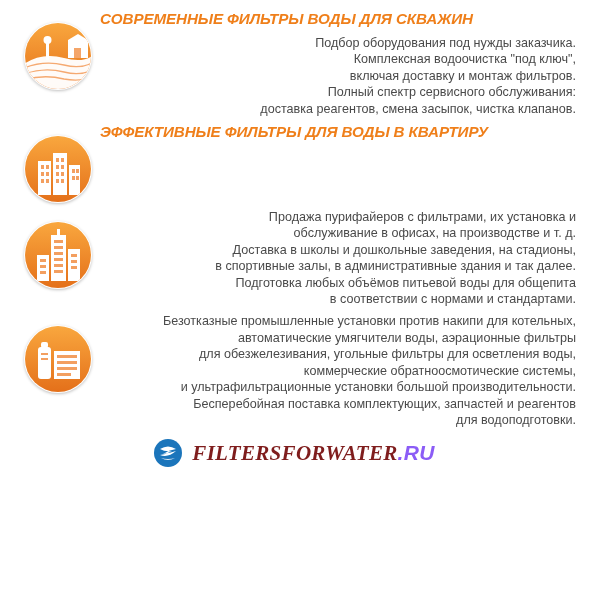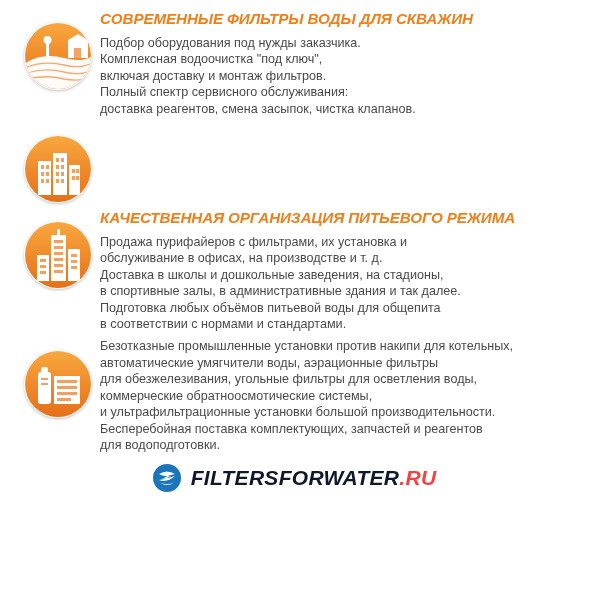--- a/index.html
+++ b/index.html
@@ -60,41 +60,42 @@
     letter-spacing: -0.1px;
     color: #ef7f1a;
     text-transform: uppercase;
   }
   p.section-text {
     margin: 0;
     font-size: 12.6px;
     line-height: 16.4px;
     color: #4a4a4a;
     white-space: pre-line;
+    text-align: right;
   }
   .footer {
     margin-top: 10px;
     display: flex;
     align-items: center;
     justify-content: center;
     gap: 9px;
   }
   .footer-logo-mark {
     width: 30px;
     height: 30px;
     flex: 0 0 30px;
   }
   .footer-logo-text {
     font-size: 21px;
     font-weight: bold;
     font-style: italic;
     letter-spacing: 0.3px;
   }
-  .fw-blue { color: #0f172a; }
-  .fw-orange { color: #ef4444; }
+  .fw-blue { color: #7f1d1d; font-family: Liberation Serif, serif; }
+  .fw-orange { color: #8b5cf6; }
 </style>
 </head>
 <body>
 
 <div class="page">
 
   <div class="section">
     <div class="icon-wrap">
       <div class="badge">
         <svg viewBox="0 0 68 68" xmlns="http://www.w3.org/2000/svg">
@@ -167,20 +168,21 @@
               <rect x="48" y="34" width="3" height="4"></rect>
                 <rect x="52" y="34" width="3" height="4"></rect>
               <rect x="48" y="41" width="3" height="4"></rect>
                 <rect x="52" y="41" width="3" height="4"></rect>
             </g>
           </g>
         </svg>
       </div>
     </div>
     <div class="body-col">
+      <h2 class="section-title">ЭФФЕКТИВНЫЕ ФИЛЬТРЫ ДЛЯ ВОДЫ В КВАРТИРУ</h2>
     </div>
   </div>
 
   <div class="section">
     <div class="icon-wrap">
       <div class="badge">
         <svg viewBox="0 0 68 68" xmlns="http://www.w3.org/2000/svg">
           <defs>
             <linearGradient id="g3" x1="0" y1="0" x2="0" y2="1">
               <stop offset="0%" stop-color="#f9a73e"></stop>
@@ -208,21 +210,20 @@
               <rect x="30" y="49" width="9" height="3"></rect>
               <rect x="47" y="33" width="6" height="3"></rect>
               <rect x="47" y="39" width="6" height="3"></rect>
               <rect x="47" y="45" width="6" height="3"></rect>
             </g>
           </g>
         </svg>
       </div>
     </div>
     <div class="body-col">
-      <h2 class="section-title">КАЧЕСТВЕННАЯ ОРГАНИЗАЦИЯ ПИТЬЕВОГО РЕЖИМА</h2>
       <p class="section-text">Продажа пурифайеров с фильтрами, их установка и
 обслуживание в офисах, на производстве и т. д.
 Доставка в школы и дошкольные заведения, на стадионы,
 в спортивные залы, в административные здания и так далее.
 Подготовка любых объёмов питьевой воды для общепита
 в соответствии с нормами и стандартами.</p>
     </div>
   </div>
 
   <div class="section">

